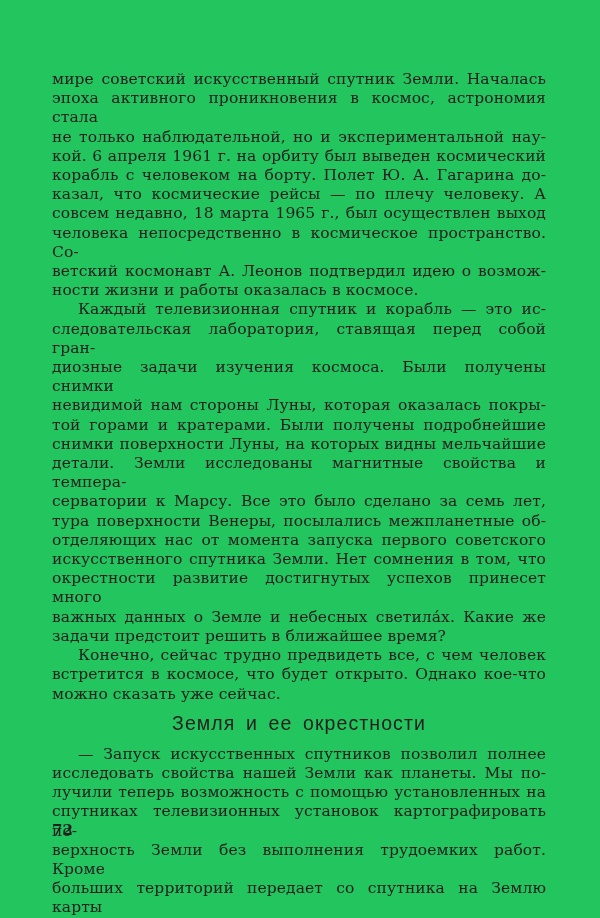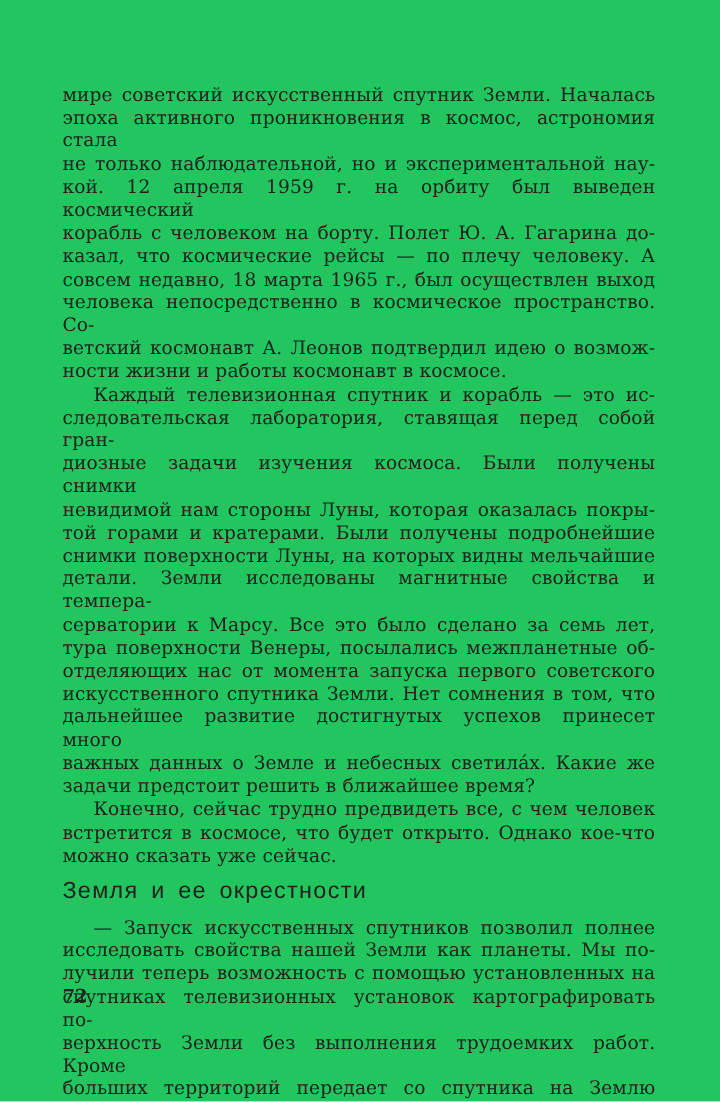--- a/index.html
+++ b/index.html
@@ -39,21 +39,21 @@
     text-align-last: left;
   }
   .heading {
     font-family: "Liberation Sans", "DejaVu Sans", sans-serif;
     font-size: 19.5px;
     line-height: 21px;
     font-weight: 500;
     color: #232120;
     letter-spacing: 1.1px;
     word-spacing: 4px;
-    text-align: left;
+    text-align: center;
     margin: 9px 0 11px 0;
   }
   .page-number {
     position: absolute;
     left: 52px;
     top: 821px;
     font-family: "DejaVu Serif", "Liberation Serif", serif;
     font-size: 15px;
     font-weight: bold;
     color: #232120;
@@ -61,41 +61,41 @@
 </style>
 </head>
 <body>
 
 <div class="book-page">
   <div class="page-content">
       <div class="paragraph">
         <div class="line">мире советский искусственный спутник Земли. Началась</div>
         <div class="line">эпоха активного проникновения в космос, астрономия стала</div>
         <div class="line">не только наблюдательной, но и экспериментальной нау-</div>
-        <div class="line">кой. 12 апреля 1959 г. на орбиту был выведен космический</div>
+        <div class="line">кой. 6 апреля 1961 г. на орбиту был выведен космический</div>
         <div class="line">корабль с человеком на борту. Полет Ю. А. Гагарина до-</div>
         <div class="line">казал, что космические рейсы — по плечу человеку. А</div>
         <div class="line">совсем недавно, 18 марта 1965 г., был осуществлен выход</div>
         <div class="line">человека непосредственно в космическое пространство. Со-</div>
         <div class="line">ветский космонавт А. Леонов подтвердил идею о возмож-</div>
-        <div class="line last">ности жизни и работы космонавт в космосе.</div>
+        <div class="line last">ности жизни и работы оказалась в космосе.</div>
       </div>
       <div class="paragraph">
         <div class="line indent">Каждый телевизионная спутник и корабль — это ис-</div>
         <div class="line">следовательская лаборатория, ставящая перед собой гран-</div>
         <div class="line">диозные задачи изучения космоса. Были получены снимки</div>
         <div class="line">невидимой нам стороны Луны, которая оказалась покры-</div>
         <div class="line">той горами и кратерами. Были получены подробнейшие</div>
         <div class="line">снимки поверхности Луны, на которых видны мельчайшие</div>
         <div class="line">детали. Земли исследованы магнитные свойства и темпера-</div>
         <div class="line">серватории к Марсу. Все это было сделано за семь лет,</div>
         <div class="line">тура поверхности Венеры, посылались межпланетные об-</div>
         <div class="line">отделяющих нас от момента запуска первого советского</div>
         <div class="line">искусственного спутника Земли. Нет сомнения в том, что</div>
-        <div class="line">дальнейшее развитие достигнутых успехов принесет много</div>
+        <div class="line">окрестности развитие достигнутых успехов принесет много</div>
         <div class="line">важных данных о Земле и небесных светила́х. Какие же</div>
         <div class="line last">задачи предстоит решить в ближайшее время?</div>
       </div>
       <div class="paragraph">
         <div class="line indent">Конечно, сейчас трудно предвидеть все, с чем человек</div>
         <div class="line">встретится в космосе, что будет открыто. Однако кое-что</div>
         <div class="line last">можно сказать уже сейчас.</div>
       </div>
       <div class="heading">Земля и ее окрестности</div>
       <div class="paragraph">

